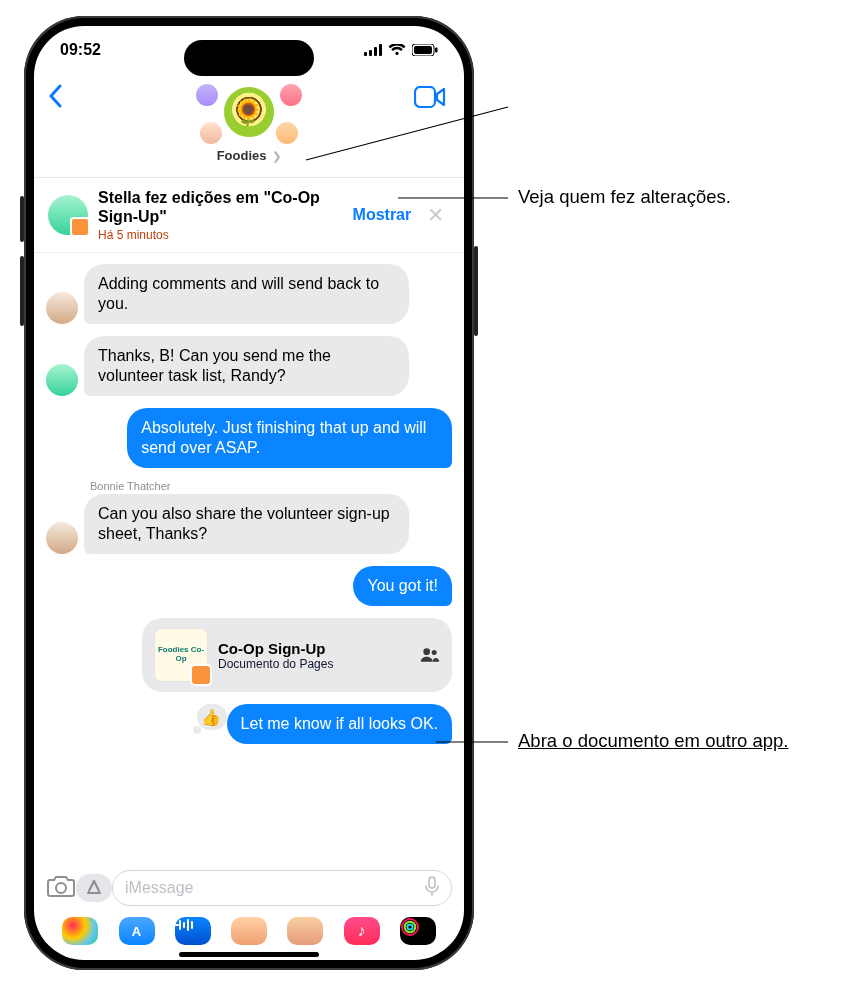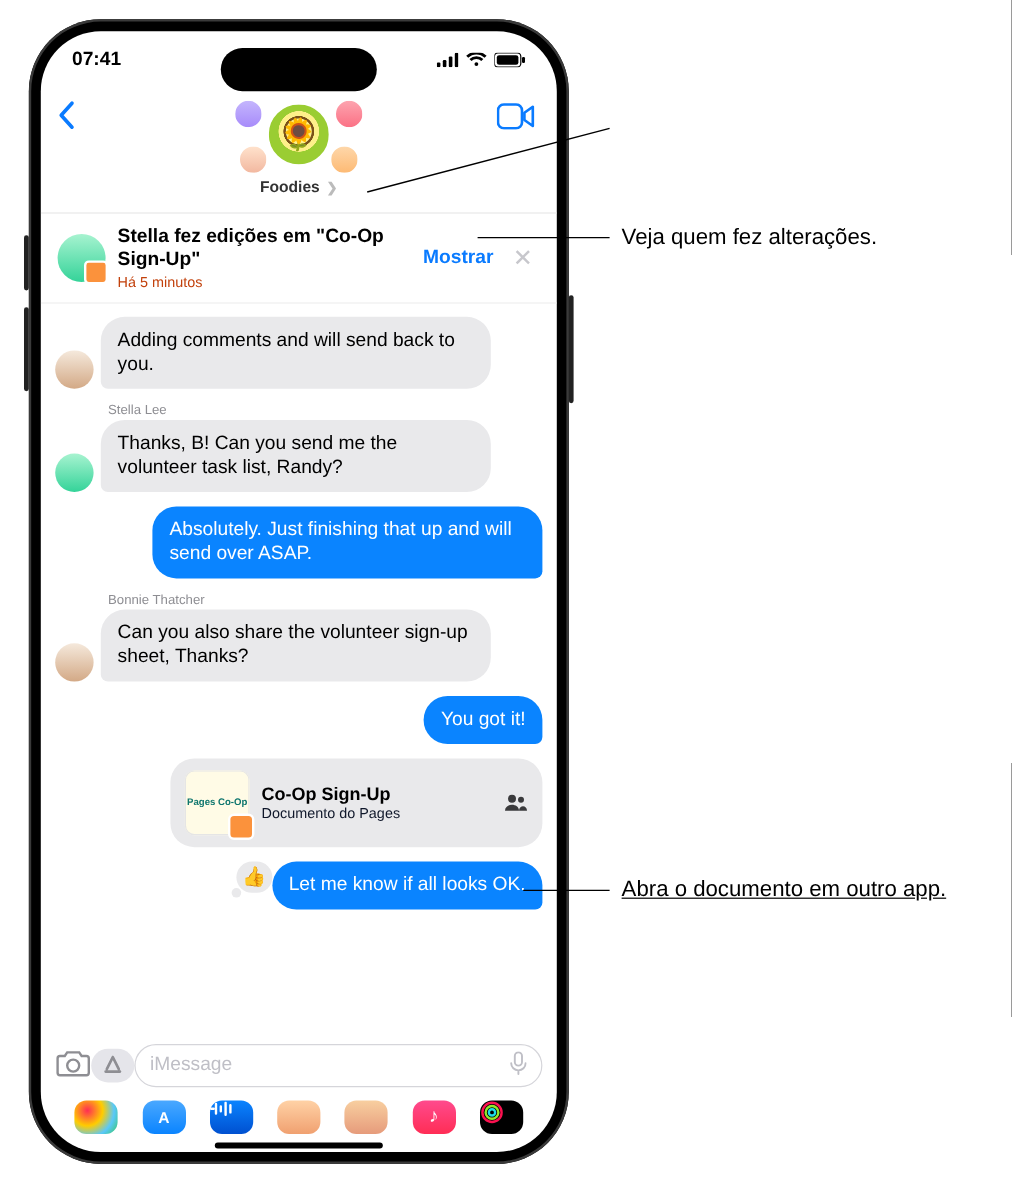--- a/index.html
+++ b/index.html
@@ -116,21 +116,21 @@
 
   <div class="phone">
     <div class="side-btn-vol1"></div>
     <div class="side-btn-vol2"></div>
     <div class="side-btn-pwr"></div>
 
     <div class="screen">
       <div class="notch-area"></div>
 
       <div class="status-bar">
-        <div>07:41</div>
+        <div>09:52</div>
         <div class="status-right">
           <svg width="18" height="12" viewBox="0 0 18 12">
               <rect x="0" y="8" width="3" height="4" rx="1" fill="#000"></rect>
               <rect x="5" y="6" width="3" height="6" rx="1" fill="#000"></rect>
               <rect x="10" y="3" width="3" height="9" rx="1" fill="#000"></rect>
               <rect x="15" y="0" width="3" height="12" rx="1" fill="#000"></rect>
             </svg>
           <svg width="18" height="12" viewBox="0 0 18 12">
               <path d="M9 11 a1.6 1.6 0 1 0 0-3.2 1.6 1.6 0 0 0 0 3.2zM3.2 5.2a8.2 8.2 0 0 1 11.6 0l-1.7 1.7a5.8 5.8 0 0 0-8.2 0zM0.5 2.5a12 12 0 0 1 17 0l-1.7 1.7a9.6 9.6 0 0 0-13.6 0z" fill="#000"></path>
             </svg>
@@ -182,21 +182,20 @@
         <div class="row incoming">
           <div class="avatar av-bon"></div>
           <div class="stack">
             <div class="bubble">Adding comments and will send back to you.</div>
           </div>
         </div>
 
         <div class="row incoming">
           <div class="avatar av-stella"></div>
           <div class="stack">
-            <div class="sender">Stella Lee</div>
             <div class="bubble">Thanks, B! Can you send me the volunteer task list, Randy?</div>
           </div>
         </div>
 
         <div class="row outgoing">
           <div class="stack">
             <div class="bubble">Absolutely. Just finishing that up and will send over ASAP.</div>
           </div>
         </div>
 
@@ -210,21 +209,21 @@
 
         <div class="row outgoing">
           <div class="stack">
             <div class="bubble">You got it!</div>
           </div>
         </div>
 
         <div class="row outgoing">
           <div class="doc-card">
             <div class="doc-thumb">
-                <span>Pages Co-Op</span>
+                <span>Foodies Co-Op</span>
               </div>
             <div class="doc-info">
               <div class="doc-title">Co-Op Sign-Up</div>
               <div class="doc-sub">Documento do Pages</div>
             </div>
             <svg class="doc-people" viewBox="0 0 24 24">
               <circle cx="8" cy="8" r="4" fill="#3a3a3c"></circle>
               <circle cx="17" cy="9" r="3" fill="#3a3a3c"></circle>
               <path d="M1 20c0-4 3.5-6 7-6s7 2 7 6z" fill="#3a3a3c"></path>
               <path d="M15 20c0-3 2-4.5 4-4.5s4 1.5 4 4.5z" fill="#3a3a3c"></path>

